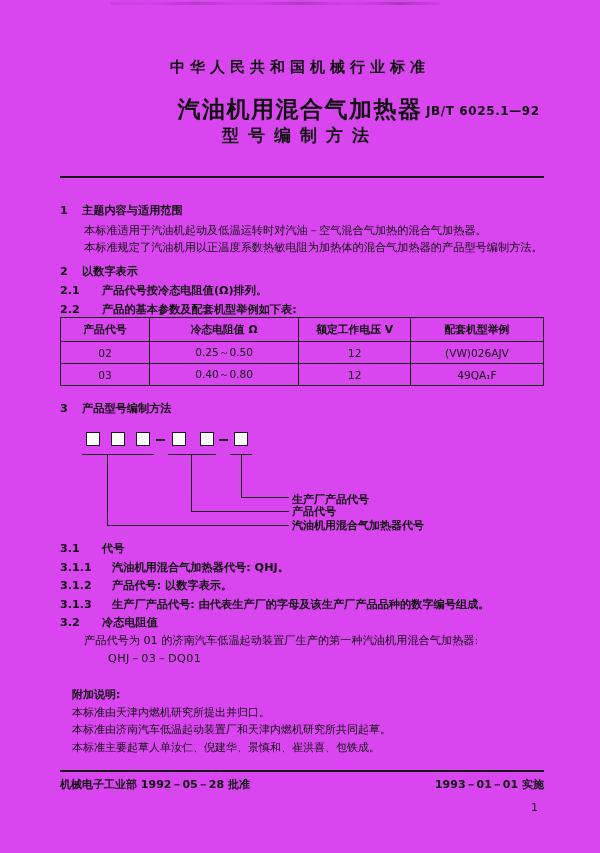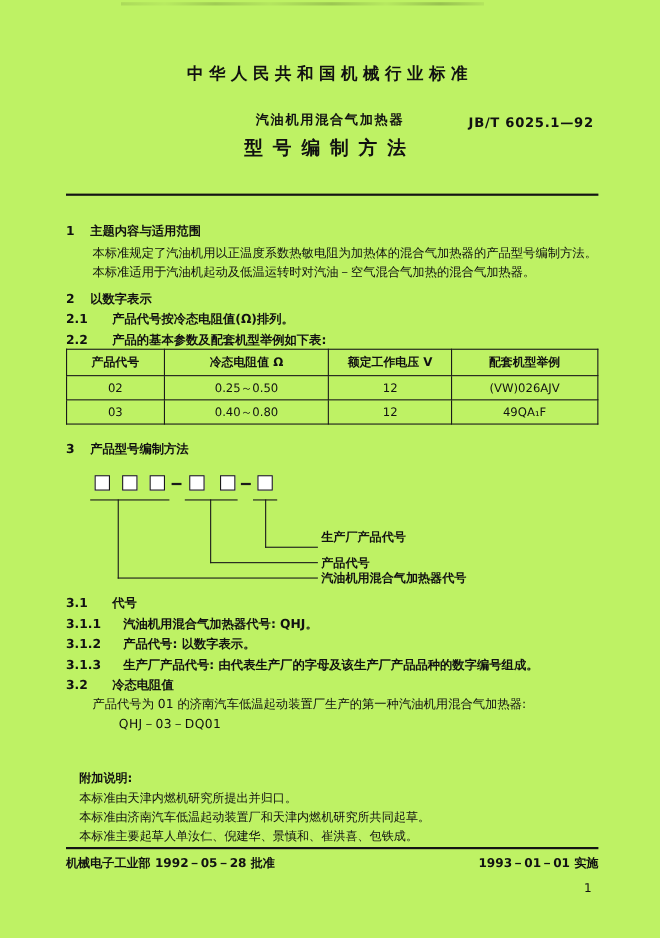--- a/index.html
+++ b/index.html
@@ -11,21 +11,21 @@
     width: 600px;
     height: 853px;
     position: relative;
     overflow: hidden;
     font-family: "DejaVu Sans", "Liberation Sans", sans-serif;
     color: #0d0d0d;
   }
   .page {
     position: absolute;
     inset: 0;
-    background: #bef264;
+    background: #d946ef;
   }
 
   
   .masthead {
     position: absolute;
     top: 58px;
     left: 0;
     width: 600px;
     text-align: center;
     font-size: 15px;
@@ -34,21 +34,21 @@
     color: #111;
   }
   .title-block {
     position: absolute;
     top: 96px;
     left: 0;
     width: 600px;
     text-align: center;
   }
   .title-line1 {
-    font-size: 12px;
+    font-size: 23px;
     font-weight: bold;
     letter-spacing: 1.5px;
     line-height: 26px;
     color: #111;
   }
   .title-line2 {
     font-size: 17px;
     font-weight: bold;
     letter-spacing: 9px;
     line-height: 26px;
@@ -187,21 +187,21 @@
   
   .notes {
     position: absolute;
     top: 686px;
     left: 72px;
     width: 470px;
     font-size: 11px;
     line-height: 17.5px;
     color: #111;
   }
-  .notes .n-head { font-weight: bold; margin-top: 13px; }
+  .notes .n-head { font-weight: bold; }
   .notes p { margin: 0; white-space: nowrap; }
 
   
   .rule-bottom {
     position: absolute;
     top: 770px;
     left: 60px;
     width: 484px;
     height: 2.2px;
     background: #141414;
@@ -261,22 +261,22 @@
 
   <div class="std-number">JB/T 6025.1—92</div>
 
   <div class="rule-top"></div>
 
   <div class="body">
 
     <div class="clause">
       <span class="num">1</span><span class="clause-title">主题内容与适用范围</span>
     </div>
+    <p class="para">本标准适用于汽油机起动及低温运转时对汽油－空气混合气加热的混合气加热器。</p>
     <p class="para">本标准规定了汽油机用以正温度系数热敏电阻为加热体的混合气加热器的产品型号编制方法。</p>
-    <p class="para">本标准适用于汽油机起动及低温运转时对汽油－空气混合气加热的混合气加热器。</p>
 
     <div class="clause">
       <span class="num">2</span><span class="clause-title">以数字表示</span>
     </div>
     <div class="sub-clause">
       <span class="clause-num-wide">2.1</span><span class="rest">产品代号按冷态电阻值(Ω)排列。</span>
     </div>
     <div class="sub-clause">
       <span class="clause-num-wide">2.2</span><span class="rest">产品的基本参数及配套机型举例如下表:</span>
     </div>
@@ -325,21 +325,21 @@
     <div class="ddash" style="left:159px; top:7px;"></div>
 
     <div class="dbox" style="left:174px; top:0;"></div>
 
     <div class="hline" style="left:22px;  top:22px; width:72px;"></div>
     <div class="hline" style="left:108px; top:22px; width:48px;"></div>
     <div class="hline" style="left:170px; top:22px; width:22px;"></div>
 
     <div class="vline" style="left:181px; top:22px; height:44px;"></div>
     <div class="hline" style="left:181px; top:65px; width:48px;"></div>
-    <div class="dlabel" style="left:232px; top:49px;">生产厂产品代号</div>
+    <div class="dlabel" style="left:232px; top:60px;">生产厂产品代号</div>
 
     <div class="vline" style="left:131px; top:22px; height:58px;"></div>
     <div class="hline" style="left:131px; top:79px; width:98px;"></div>
     <div class="dlabel" style="left:232px; top:72px;">产品代号</div>
 
     <div class="vline" style="left:47px;  top:22px; height:72px;"></div>
     <div class="hline" style="left:47px;  top:93px; width:182px;"></div>
     <div class="dlabel" style="left:232px; top:86px;">汽油机用混合气加热器代号</div>
   </div>
 

